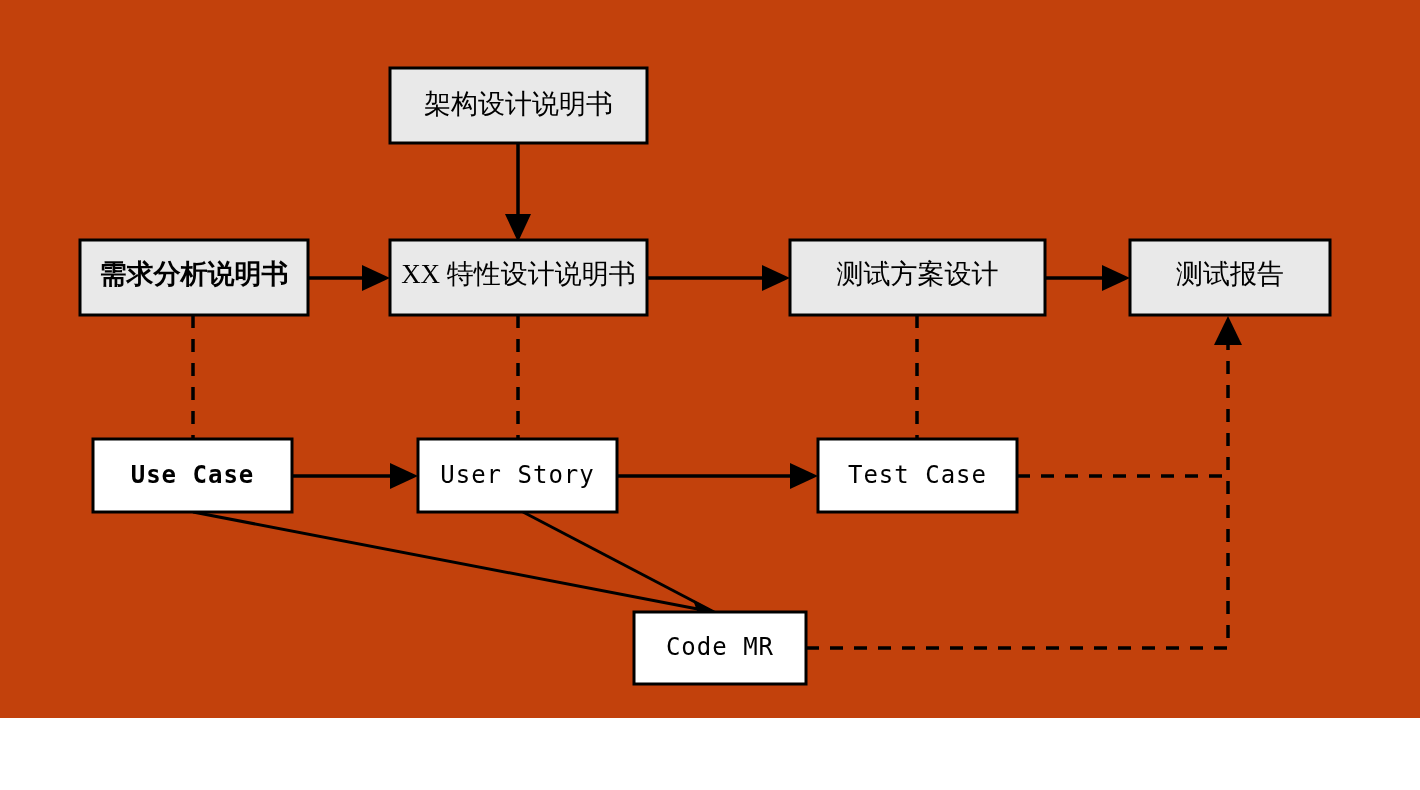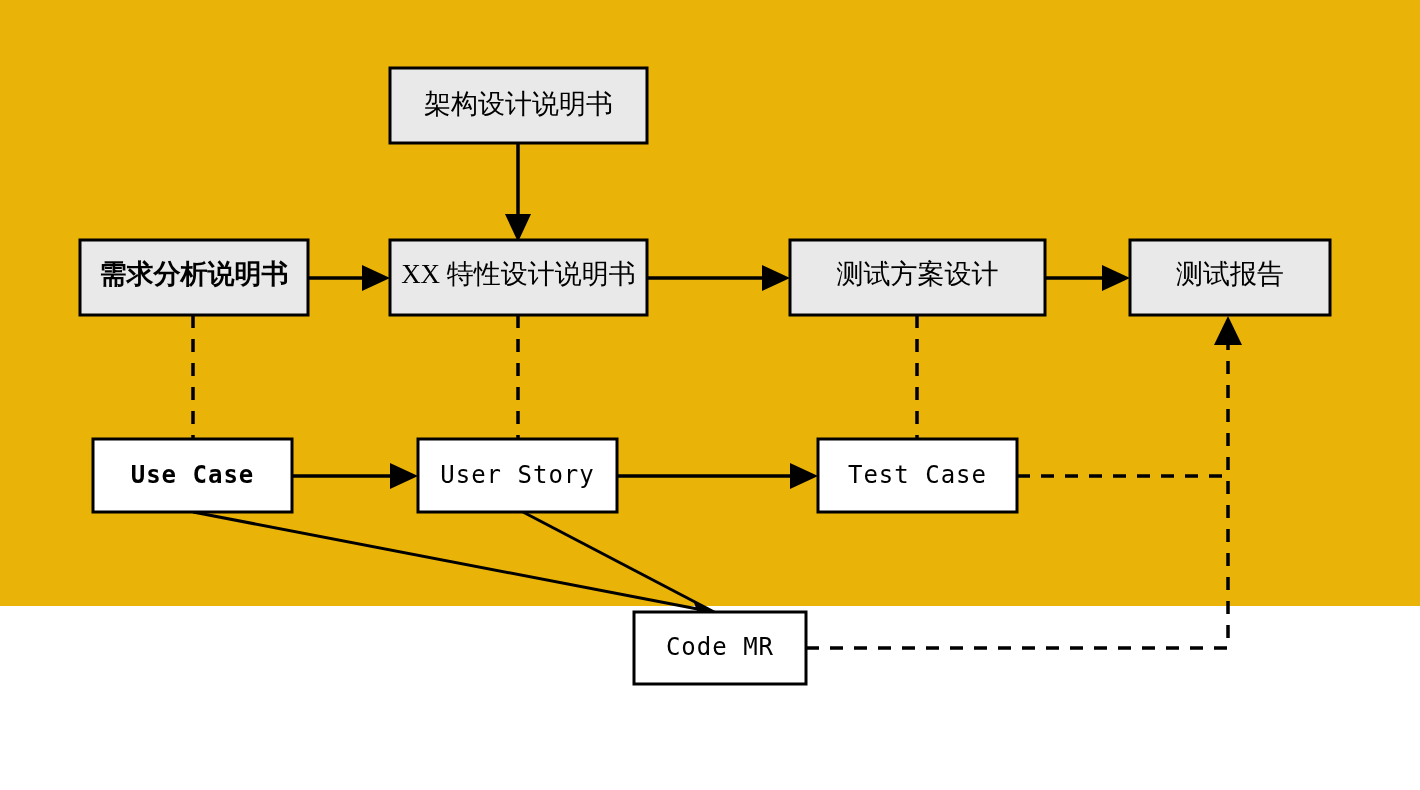--- a/index.html
+++ b/index.html
@@ -9,22 +9,22 @@
   }
   body {
     width: 1420px;
     height: 790px;
     font-family: "Liberation Sans", sans-serif;
     overflow: hidden;
   }
   #diagram-root {
     position: relative;
     width: 1420px;
-    height: 606px;
-    background: #eab308;
+    height: 718px;
+    background: #c2410c;
   }
   svg#flow {
     display: block;
     width: 1420px;
     height: 790px;
   }
   .node-rect-doc {
     fill: #e9e9e9;
     stroke: #000000;
     stroke-width: 3;

